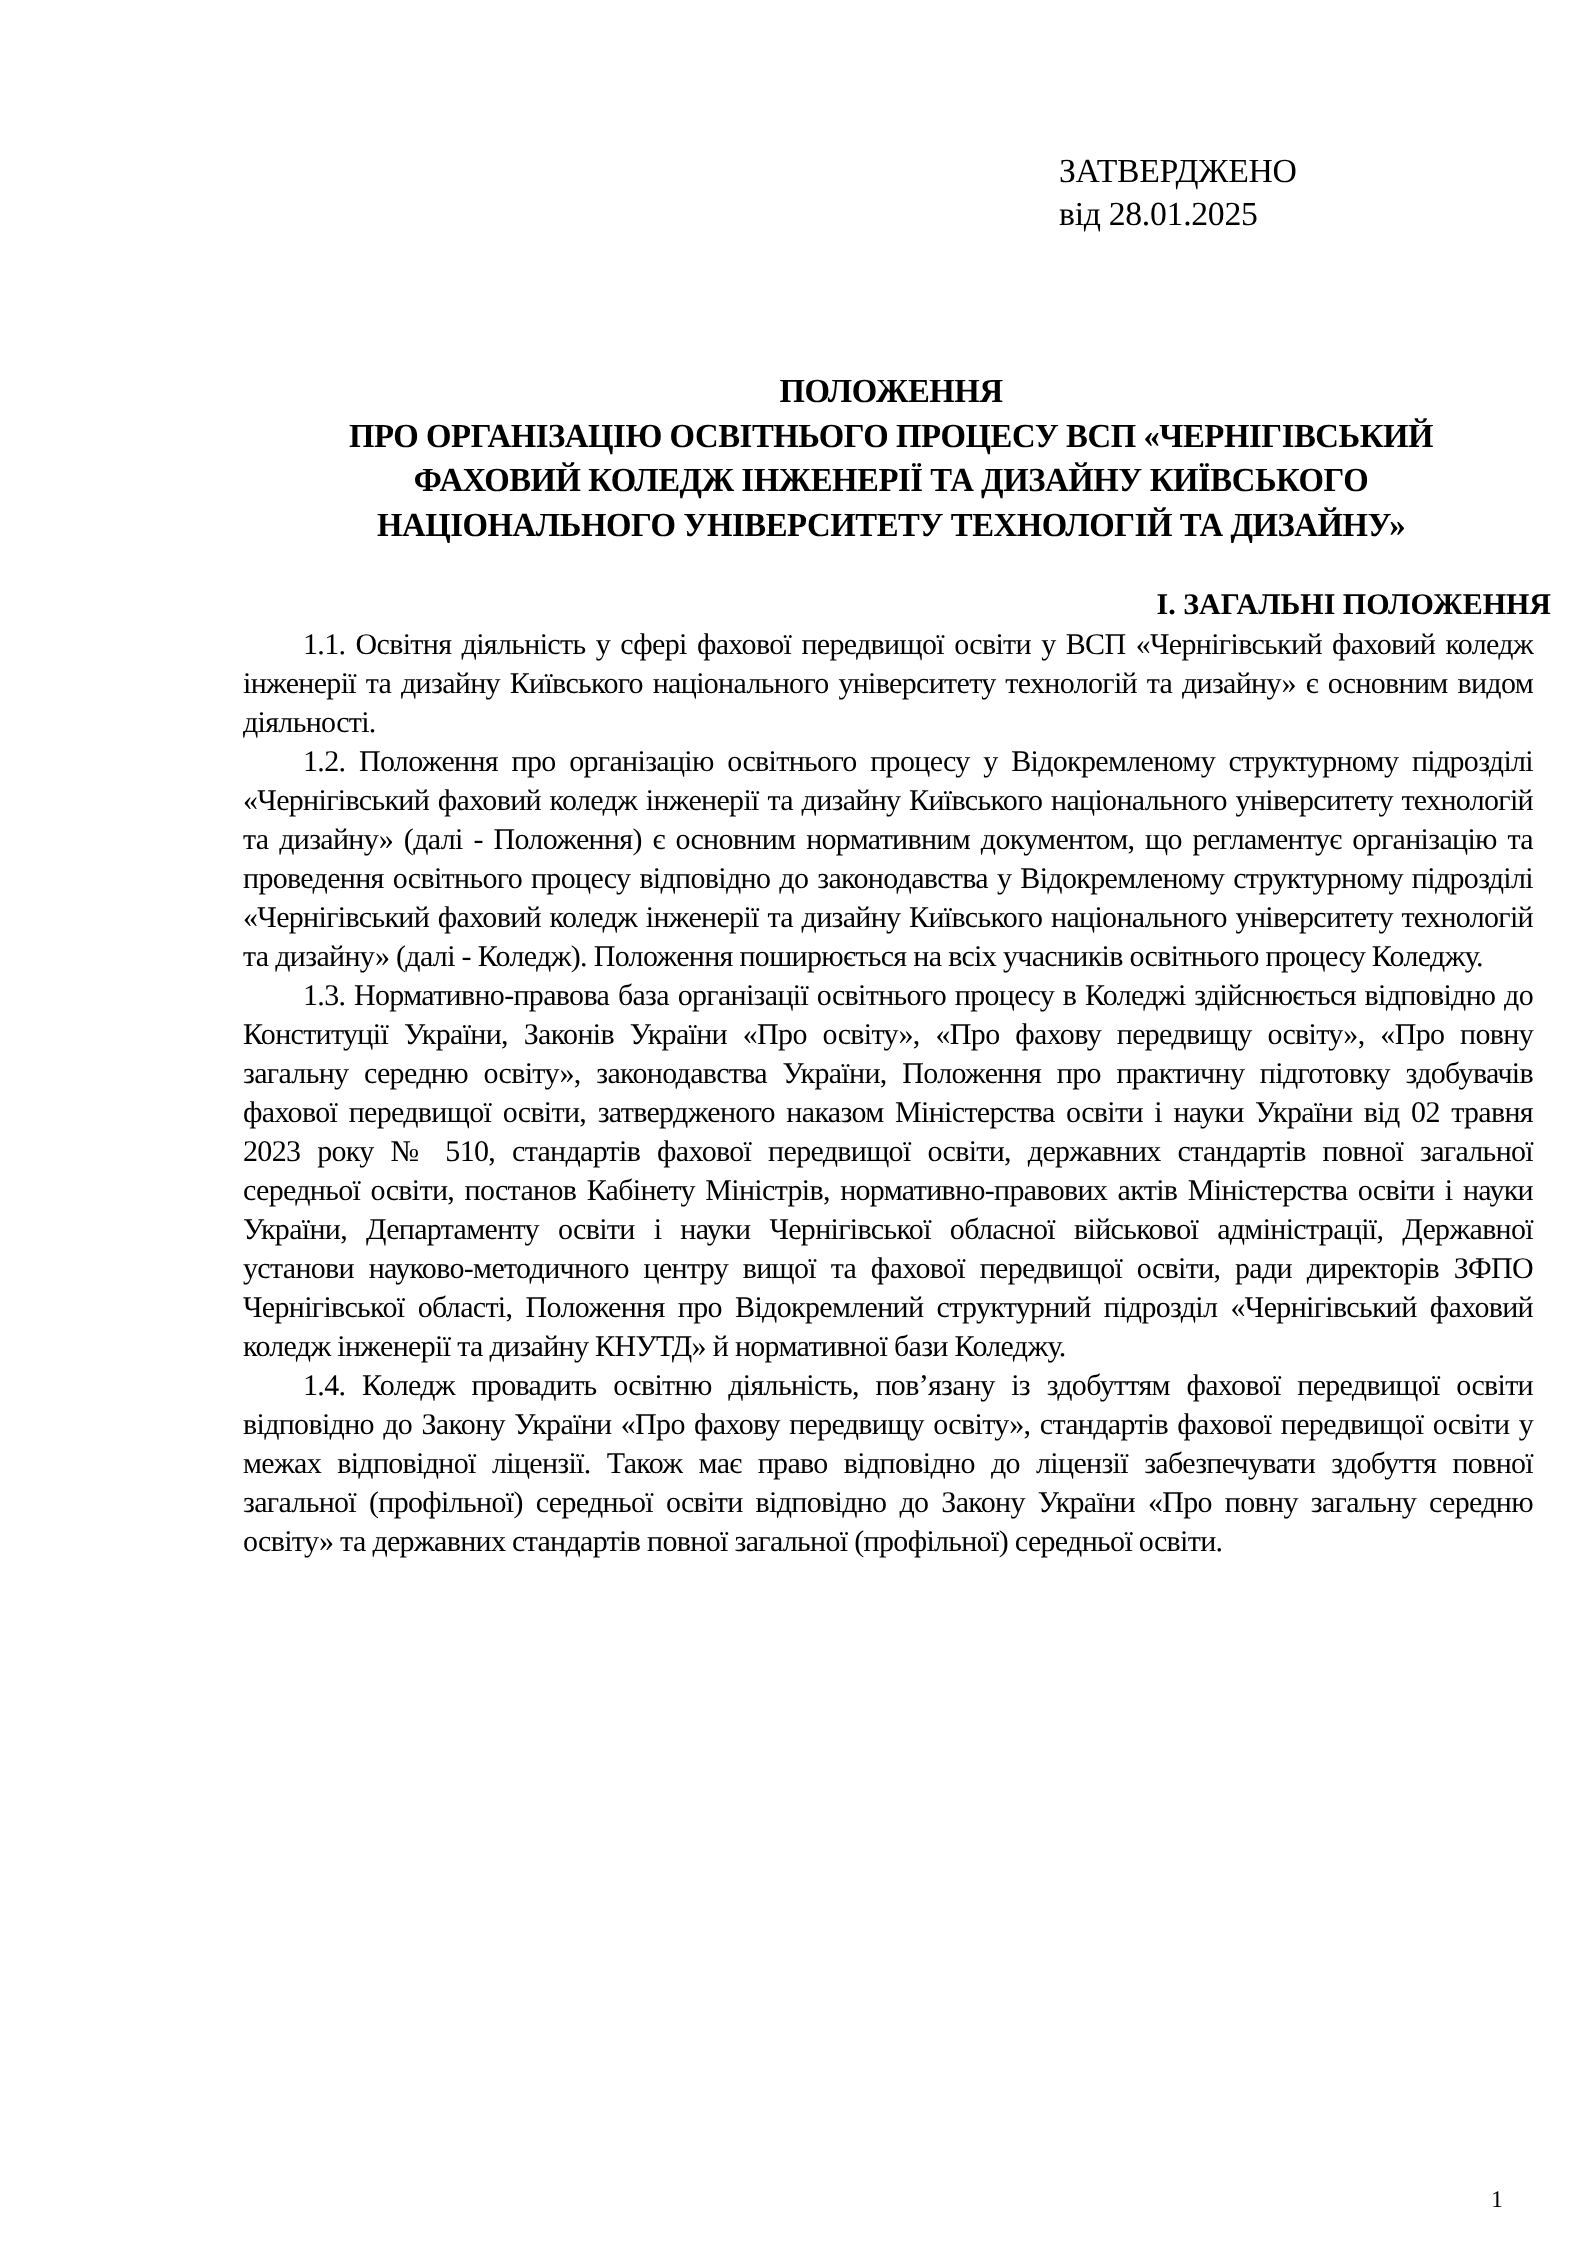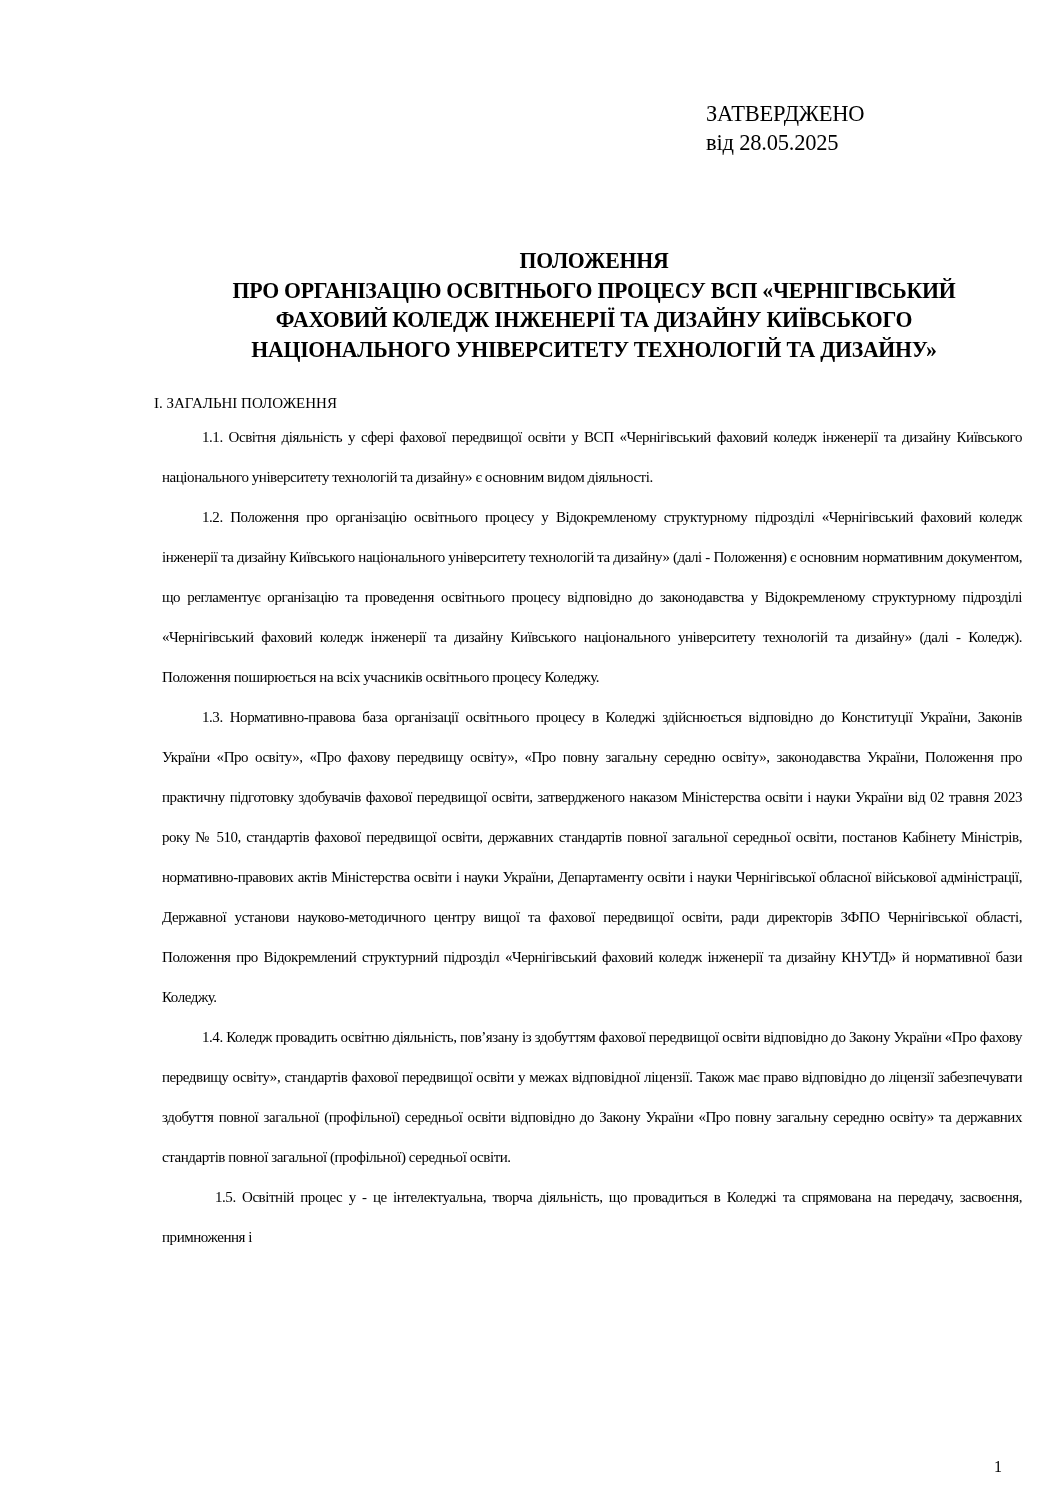--- a/index.html
+++ b/index.html
@@ -15,55 +15,54 @@
   }
   .approval div { white-space: nowrap; }
   .title {
     position: absolute; left: 140px; width: 880px; top: 246px;
     text-align: center; font-weight: bold; font-size: 22.5px; line-height: 29.5px;
     letter-spacing: -0.3px; transform: scaleX(0.97); transform-origin: center;
   }
   .title div { white-space: nowrap; }
   .section-heading {
     position: absolute; left: 140px; width: 880px; top: 389px;
-    text-align: left; font-weight: normal; font-size: 15px; line-height: 29px;
+    text-align: right; font-weight: bold; font-size: 20px; line-height: 29px;
   }
   .body-text {
     position: absolute; left: 148px; width: 860px; top: 417px;
-    font-size: 15px; line-height: 40px; letter-spacing: -0.45px;
+    font-size: 20px; line-height: 26px; letter-spacing: -0.45px;
     text-align: justify;
   }
   .para { margin: 0; text-indent: 40px; }
   .para.p15 { text-indent: 53px; }
   .page-number {
     position: absolute; left: 980px; top: 1458px;
     font-size: 16px; line-height: 18px;
   }
 </style>
 </head>
 <body>
 
 <div class="page">
 
   <div class="approval">
     <div>ЗАТВЕРДЖЕНО</div>
-    <div>від 28.05.2025</div>
+    <div>від 28.01.2025</div>
   </div>
 
   <div class="title">
     <div>ПОЛОЖЕННЯ</div>
     <div>ПРО ОРГАНІЗАЦІЮ ОСВІТНЬОГО ПРОЦЕСУ ВСП «ЧЕРНІГІВСЬКИЙ</div>
     <div>ФАХОВИЙ КОЛЕДЖ ІНЖЕНЕРІЇ ТА ДИЗАЙНУ КИЇВСЬКОГО</div>
     <div>НАЦІОНАЛЬНОГО УНІВЕРСИТЕТУ ТЕХНОЛОГІЙ ТА ДИЗАЙНУ»</div>
   </div>
 
   <div class="section-heading">І. ЗАГАЛЬНІ ПОЛОЖЕННЯ</div>
 
   <div class="body-text">
     <p class="para">1.1. Освітня діяльність у сфері фахової передвищої освіти у ВСП «Чернігівський фаховий  коледж інженерії та дизайну Київського національного університету технологій та дизайну» є основним видом діяльності.</p>
     <p class="para">1.2. Положення про організацію освітнього процесу у Відокремленому структурному підрозділі «Чернігівський фаховий коледж інженерії та дизайну Київського національного університету технологій та дизайну» (далі - Положення) є основним нормативним документом, що регламентує організацію та проведення освітнього процесу відповідно до законодавства у Відокремленому структурному підрозділі «Чернігівський фаховий коледж інженерії та дизайну Київського національного університету технологій та дизайну» (далі - Коледж). Положення поширюється на всіх учасників освітнього процесу Коледжу.</p>
     <p class="para">1.3. Нормативно-правова база організації освітнього процесу в Коледжі здійснюється відповідно до Конституції України, Законів України «Про освіту», «Про фахову передвищу освіту», «Про повну загальну середню освіту», законодавства України, Положення про практичну підготовку здобувачів фахової передвищої освіти, затвердженого наказом Міністерства освіти і науки України від 02 травня 2023 року № 510, стандартів фахової передвищої освіти, державних стандартів повної загальної середньої освіти, постанов Кабінету Міністрів, нормативно-правових актів Міністерства освіти і науки України, Департаменту освіти і науки Чернігівської обласної військової адміністрації, Державної установи науково-методичного центру вищої та фахової передвищої освіти, ради директорів ЗФПО Чернігівської області, Положення про Відокремлений структурний підрозділ «Чернігівський фаховий коледж інженерії та дизайну КНУТД» й нормативної бази Коледжу.</p>
     <p class="para">1.4. Коледж провадить освітню діяльність, пов’язану із здобуттям фахової передвищої освіти відповідно до Закону України «Про фахову передвищу освіту», стандартів фахової передвищої освіти у межах відповідної ліцензії. Також має право відповідно до ліцензії забезпечувати здобуття повної загальної (профільної) середньої освіти відповідно до Закону України «Про повну загальну середню освіту» та державних стандартів повної загальної (профільної) середньої освіти.</p>
-    <p class="para p15">1.5. Освітній процес у - це інтелектуальна, творча діяльність, що провадиться в Коледжі та спрямована на передачу, засвоєння, примноження і</p>
   </div>
 
   <div class="page-number">1</div>
 </div>
 
 </body></html>

